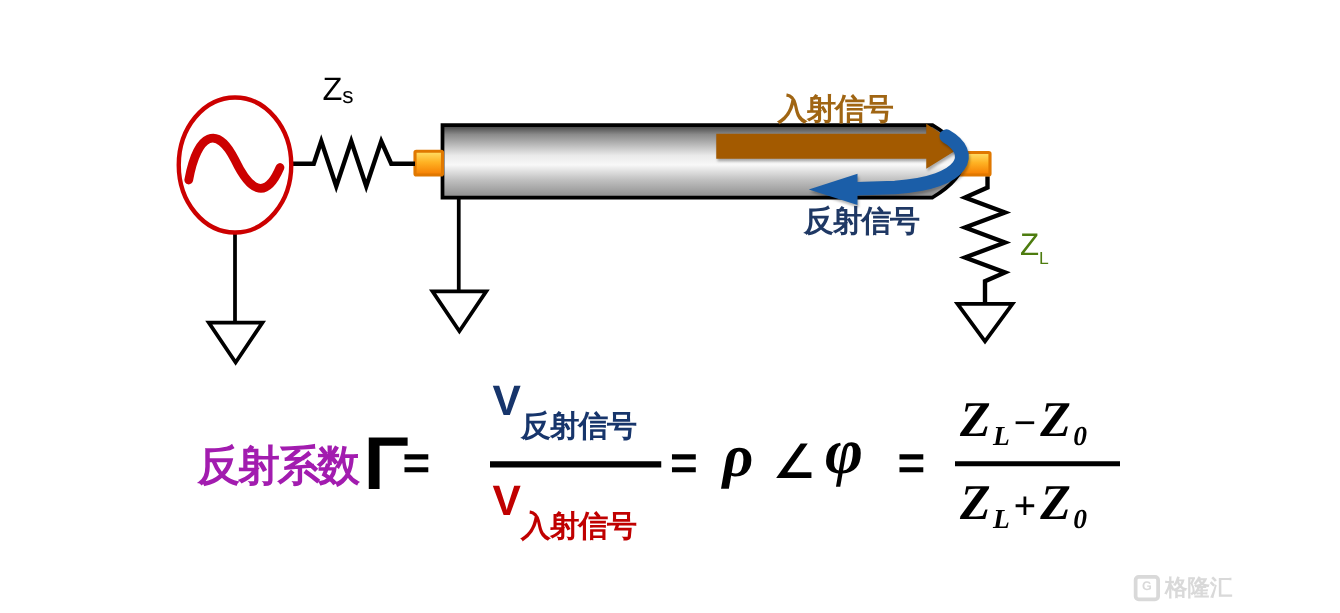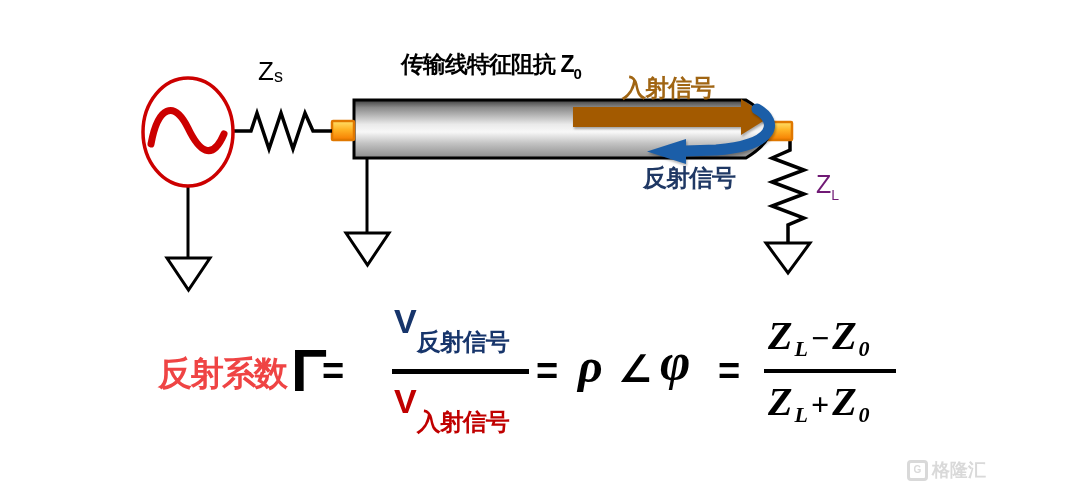--- a/index.html
+++ b/index.html
@@ -7,24 +7,24 @@
           font-family:"Liberation Sans",sans-serif;}
   #scene{position:absolute;left:0;top:0;}
   .lbl{position:absolute;line-height:1;white-space:nowrap;}
   
   .zs-label{left:258px;top:58px;font-size:26px;color:#000;}
   .zs-label .subch{font-size:18px;position:relative;top:2px;}
   .line-title{left:401px;top:53px;font-size:23px;font-weight:600;color:#000;letter-spacing:-1px;}
   .line-title .subch{font-size:15px;font-weight:600;position:relative;top:7px;letter-spacing:0;}
   .incident-label{left:622px;top:76px;font-size:24px;font-weight:600;color:var(--incident-text);letter-spacing:-1px;}
   .reflected-label{left:643px;top:166px;font-size:24px;font-weight:600;color:var(--reflected-text);letter-spacing:-1px;}
-  .zl-label{left:816px;top:172px;font-size:25px;color:#701a75;}
+  .zl-label{left:816px;top:184px;font-size:25px;color:#4d7c0f;}
   .zl-label .subch{font-size:14px;position:relative;top:7px;}
   
-  .f-prefix{left:158px;top:356px;font-size:34px;font-weight:700;color:#ef4444;letter-spacing:-2px;}
+  .f-prefix{left:158px;top:356px;font-size:34px;font-weight:700;color:#a21caf;letter-spacing:-2px;}
   .f-gamma{left:291px;top:341px;font-size:60px;font-weight:700;color:#000;}
   .f-eq{font-size:38px;font-weight:700;color:#000;}
   .f-eq1{left:322px;top:352px;}
   .f-eq2{left:536px;top:352px;}
   .f-eq3{left:718px;top:352px;}
   .f-rho{left:578px;top:342px;font-family:"Liberation Serif",serif;font-style:italic;font-weight:600;font-size:48px;color:#000;}
   .f-angle{left:618px;top:350px;font-family:"DejaVu Sans",sans-serif;font-weight:600;font-size:38px;color:#000;}
   .f-phi{left:660px;top:336px;font-family:"Liberation Serif",serif;font-style:italic;font-weight:600;font-size:52px;color:#000;}
   .vfrac{display:inline-flex;align-items:flex-start;}
   .vfrac .v{font-size:34px;font-weight:700;line-height:1;}
@@ -103,23 +103,20 @@
     <g class="arrow-shadow">
       <path d="M757,109 C780,122 774,146 716,150 L685,151" fill="none" style="stroke:var(--reflected)" stroke-width="11" stroke-linecap="round"></path>
       <polygon points="686,139 686,164 647,151.5" style="fill:var(--reflected)"></polygon>
     </g>
   </svg>
 
   <div class="lbl zs-label">
     <span>Z</span><span class="subch">s</span>
   </div>
 
-  <div class="lbl line-title">
-    <span>传输线特征阻抗 Z</span><span class="subch">0</span>
-  </div>
 
   <div class="lbl incident-label">入射信号</div>
 
   <div class="lbl reflected-label">反射信号</div>
 
   <div class="lbl zl-label">
     <span>Z</span><span class="subch">L</span>
   </div>
 
   <div>

